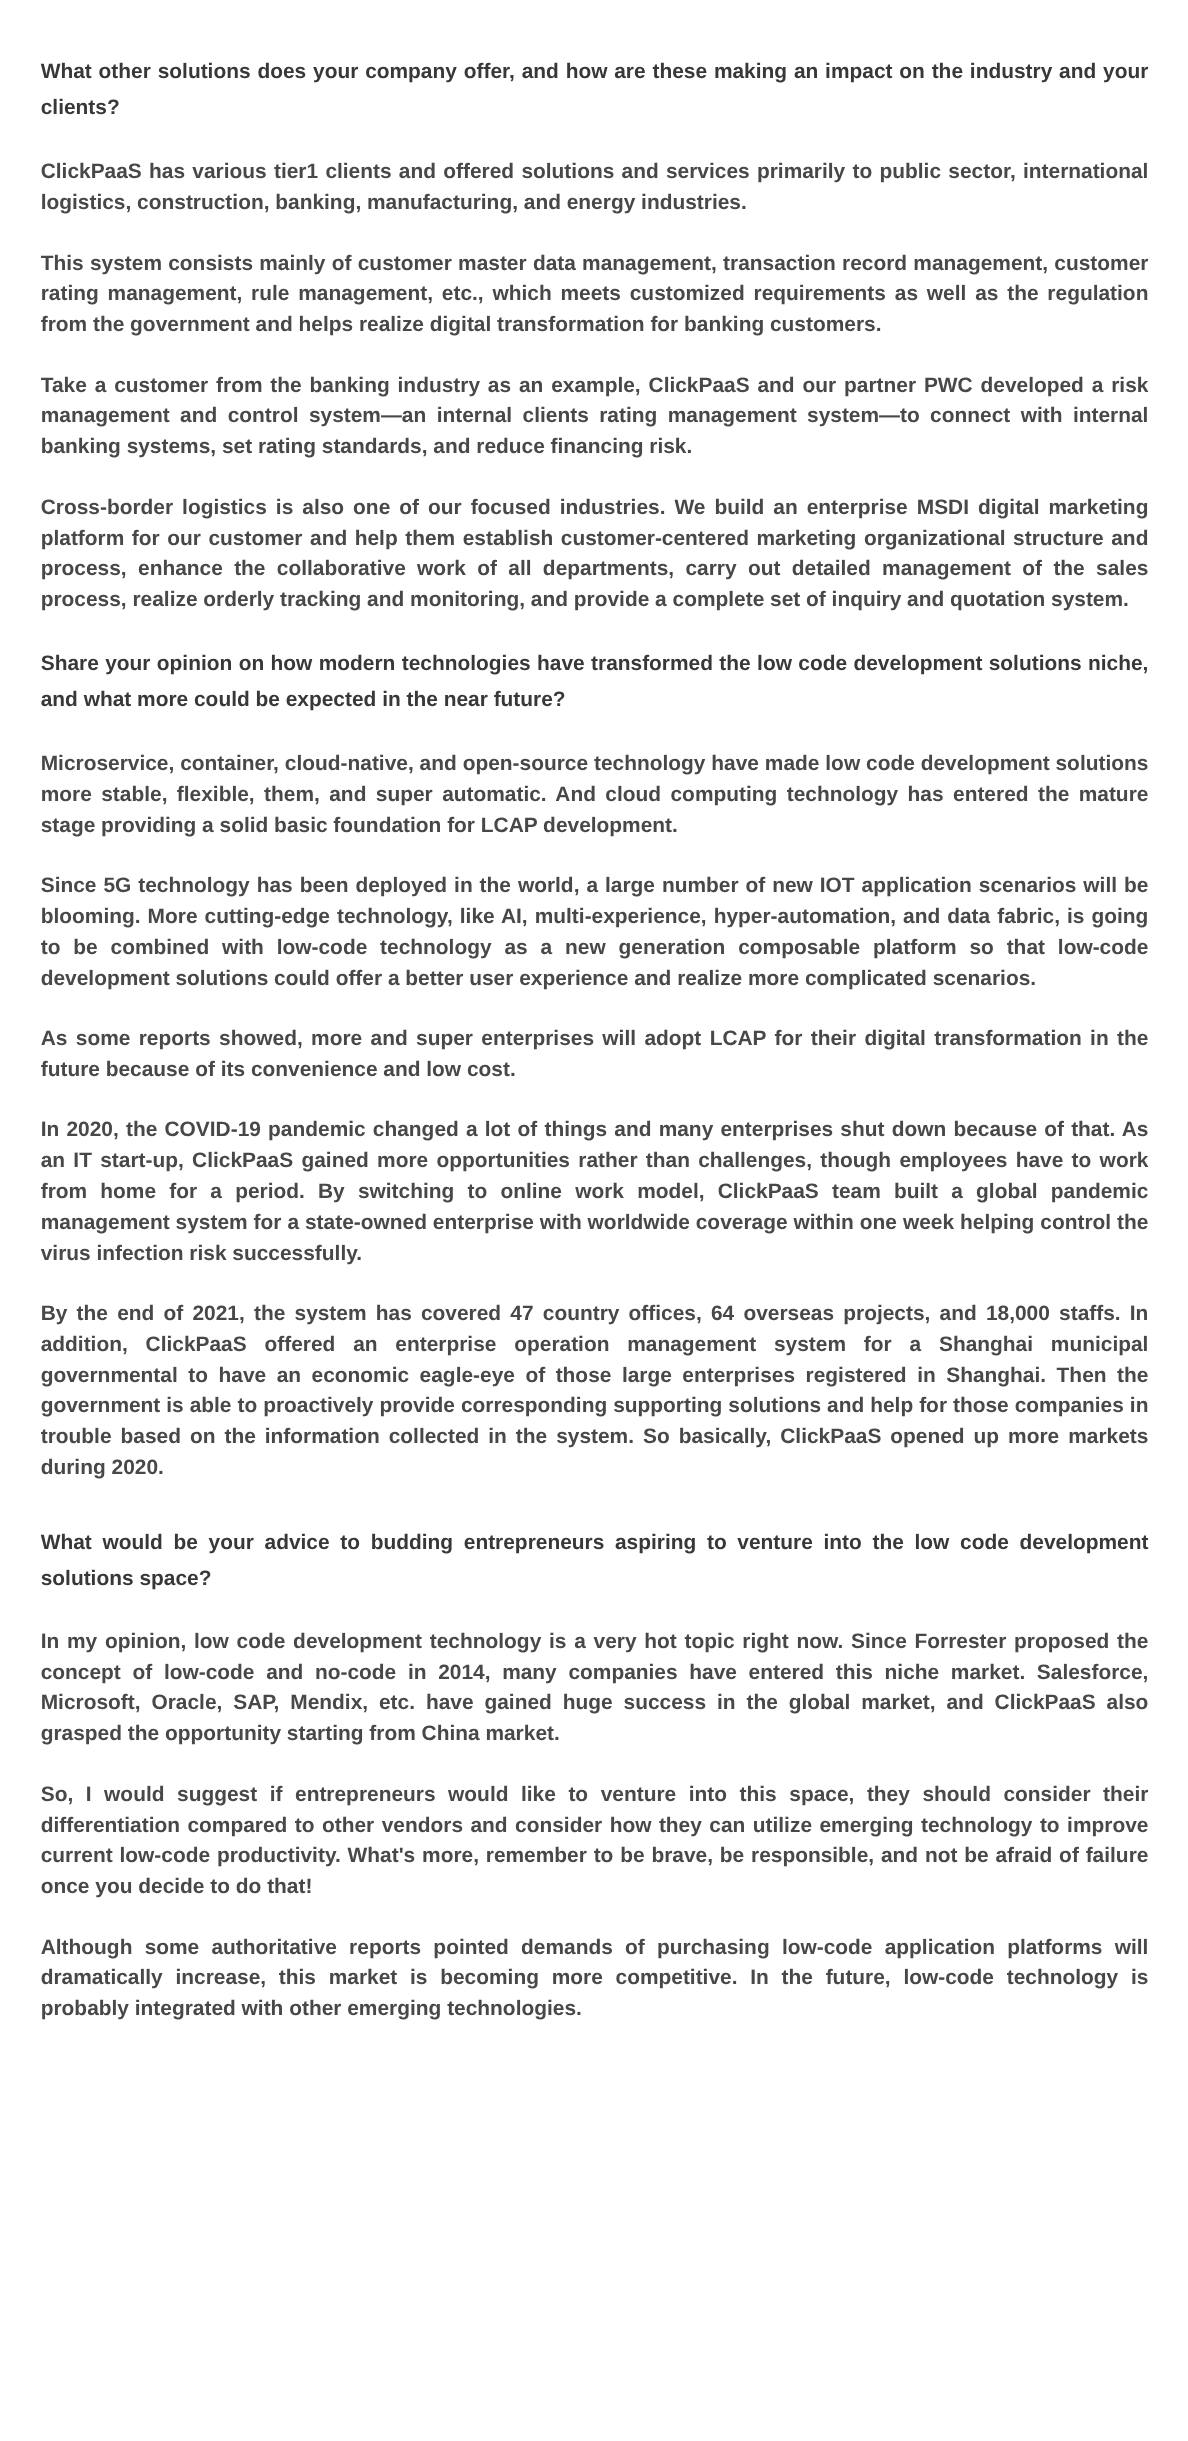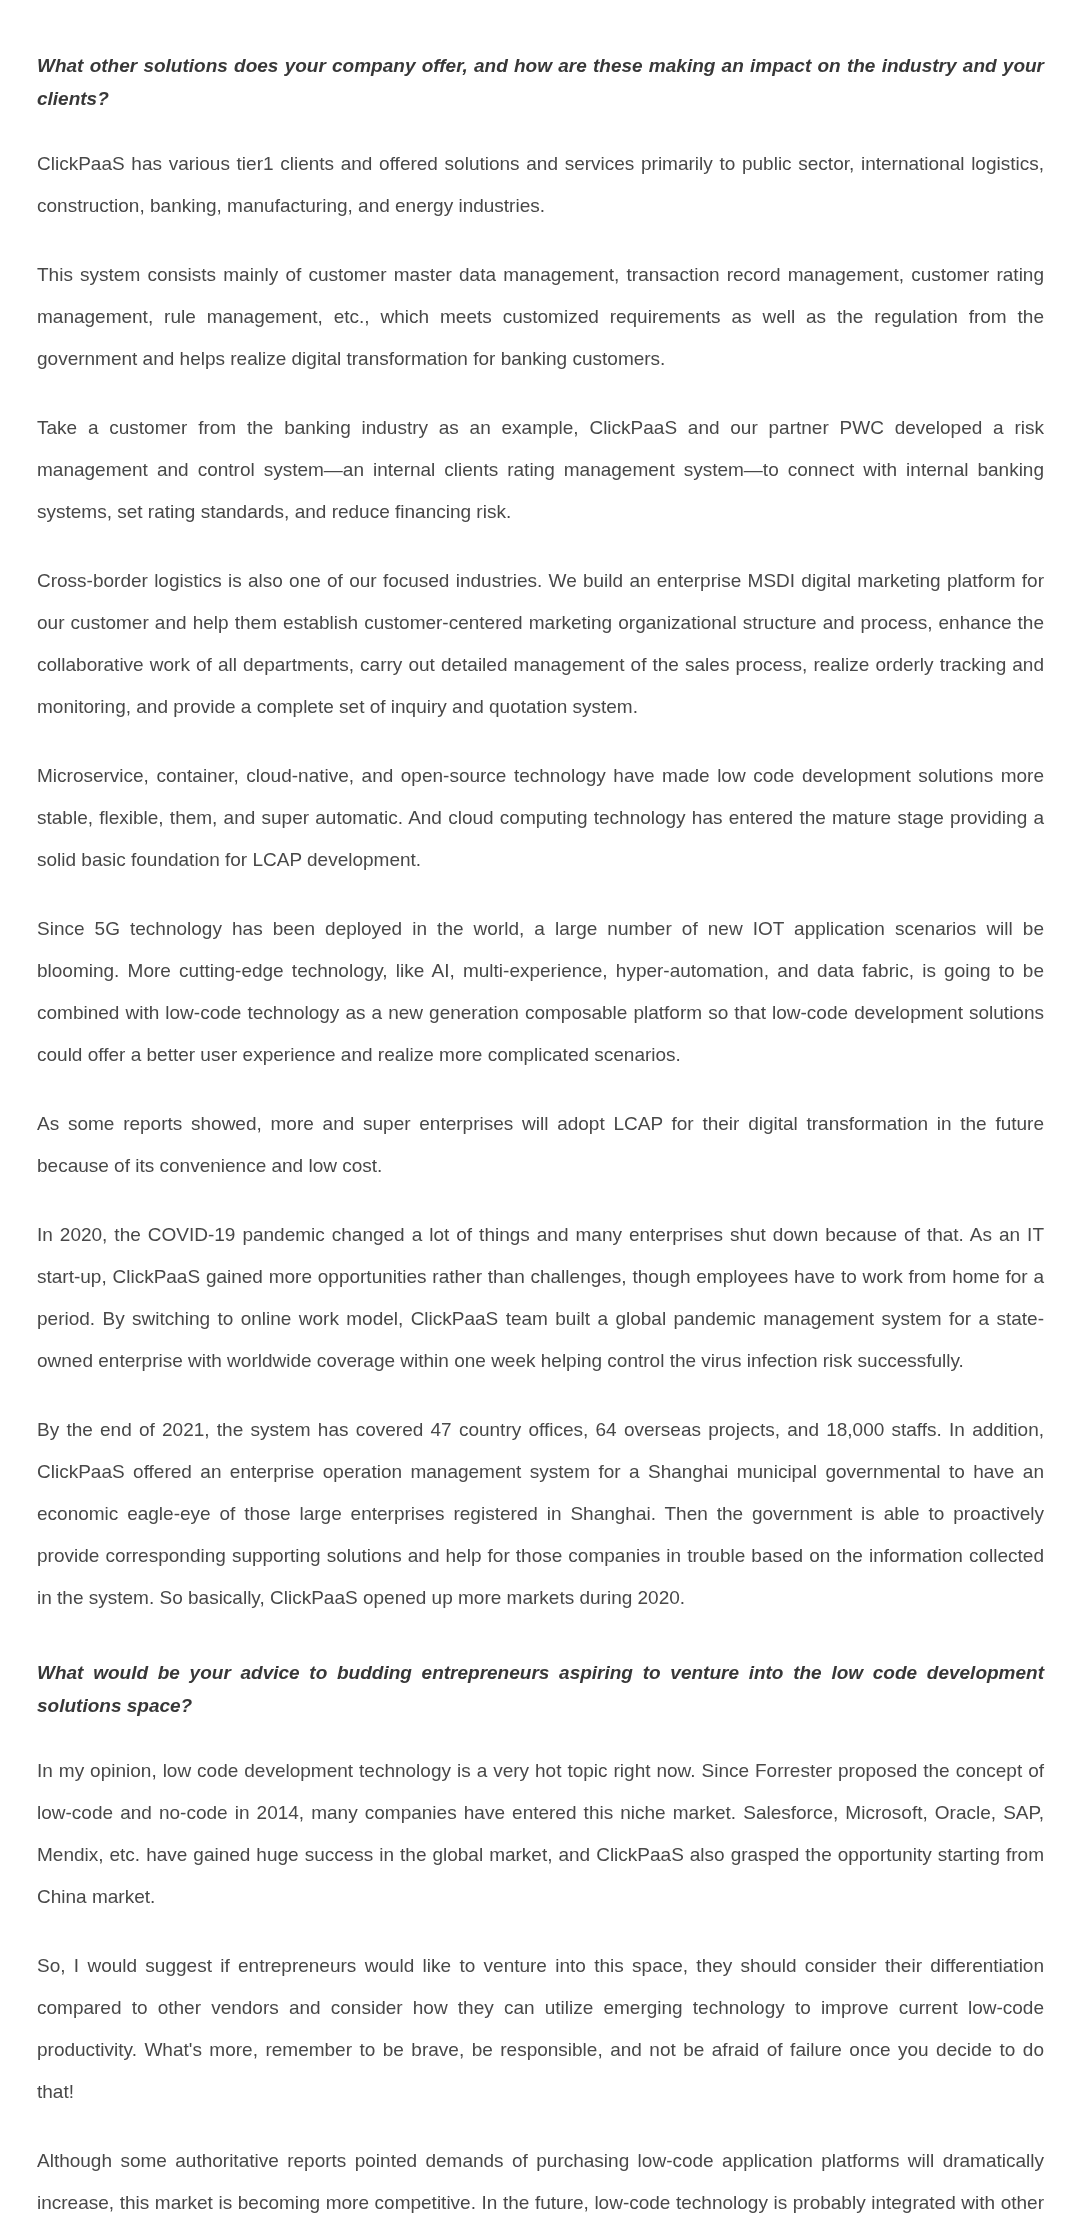--- a/index.html
+++ b/index.html
@@ -17,47 +17,47 @@
     font-size: 19px;
     line-height: 33.4px;
   }
   .question {
     font-weight: bold;
     color: #383838;
     text-align: justify;
     margin: 27px 0;
     font-size: 19px;
     line-height: 33.4px;
-    font-style: italic;
   }
   .answer {
-    font-weight: normal;
+    font-weight: bold;
     color: #484848;
     text-align: justify;
     margin: 27px 0;
     font-size: 19px;
-    line-height: 42px;
+    line-height: 28px;
   }
   .page > :first-child { margin-top: 0; }
   .page > :last-child { margin-bottom: 0; margin-top: 37px; }
 </style>
 </head>
 <body>
 
 <article class="page">
 
   <section>
     <h2 class="question">What other solutions does your company offer, and how are these making an impact on the industry and your clients?</h2>
     <p class="answer">ClickPaaS has various tier1 clients and offered solutions and services primarily to public sector, international logistics, construction, banking, manufacturing, and energy industries.</p>
     <p class="answer">This system consists mainly of customer master data management, transaction record management, customer rating management, rule management, etc., which meets customized requirements as well as the regulation from the government and helps realize digital transformation for banking customers.</p>
     <p class="answer">Take a customer from the banking industry as an example, ClickPaaS and our partner PWC developed a risk management and control system—an internal clients rating management system—to connect with internal banking systems, set rating standards, and reduce financing risk.</p>
     <p class="answer">Cross-border logistics is also one of our focused industries. We build an enterprise MSDI digital marketing platform for our customer and help them establish customer-centered marketing organizational structure and process, enhance the collaborative work of all departments, carry out detailed management of the sales process, realize orderly tracking and monitoring, and provide a complete set of inquiry and quotation system.</p>
   </section>
 
   <section>
+    <h2 class="question">Share your opinion on how modern technologies have transformed the low code development solutions niche, and what more could be expected in the near future?</h2>
     <p class="answer">Microservice, container, cloud-native, and open-source technology have made low code development solutions more stable, flexible, them, and super automatic. And cloud computing technology has entered the mature stage providing a solid basic foundation for LCAP development.</p>
     <p class="answer">Since 5G technology has been deployed in the world, a large number of new IOT application scenarios will be blooming. More cutting-edge technology, like AI, multi-experience, hyper-automation, and data fabric, is going to be combined with low-code technology as a new generation composable platform so that low-code development solutions could offer a better user experience and realize more complicated scenarios.</p>
     <p class="answer">As some reports showed, more and super enterprises will adopt LCAP for their digital transformation in the future because of its convenience and low cost.</p>
   </section>
 
   <section>
     <p class="answer">In 2020, the COVID-19 pandemic changed a lot of things and many enterprises shut down because of that. As an IT start-up, ClickPaaS gained more opportunities rather than challenges, though employees have to work from home for a period. By switching to online work model, ClickPaaS team built a global pandemic management system for a state-owned enterprise with worldwide coverage within one week helping control the virus infection risk successfully.</p>
     <p class="answer">By the end of 2021, the system has covered 47 country offices, 64 overseas projects, and 18,000 staffs. In addition, ClickPaaS offered an enterprise operation management system for a Shanghai municipal governmental to have an economic eagle-eye of those large enterprises registered in Shanghai. Then the government is able to proactively provide corresponding supporting solutions and help for those companies in trouble based on the information collected in the system. So basically, ClickPaaS opened up more markets during 2020.</p>
   </section>
 

